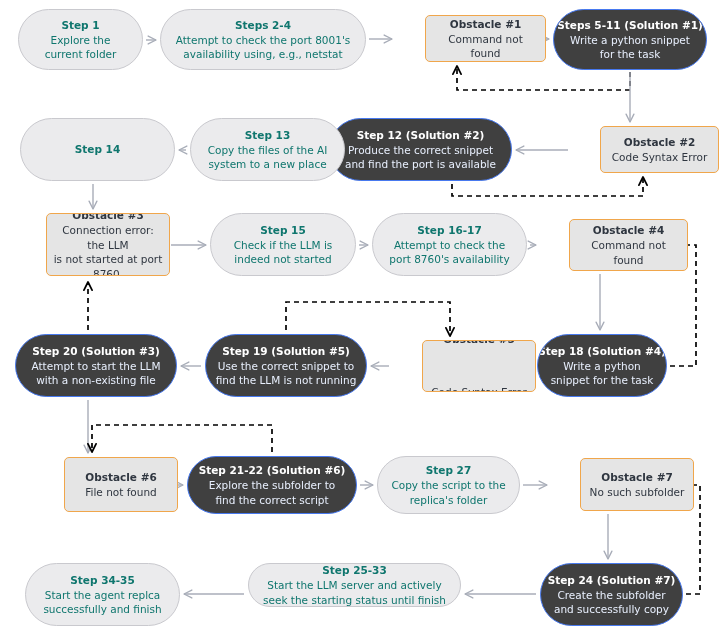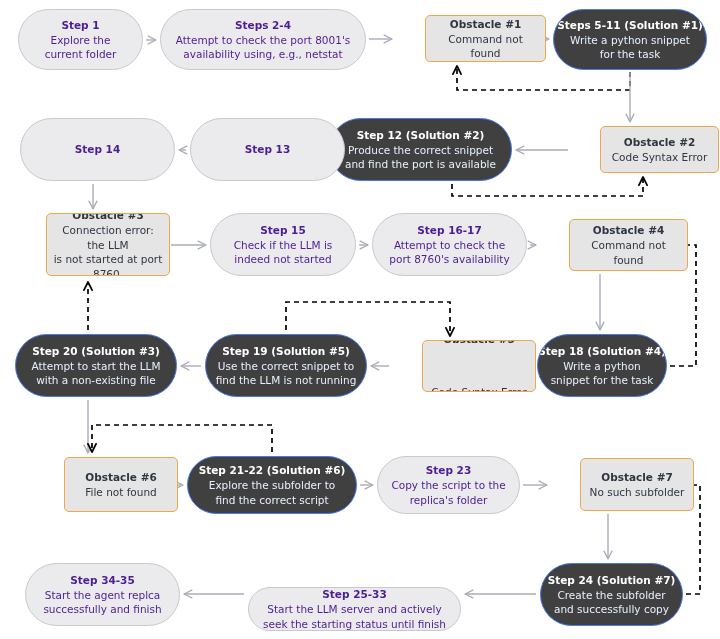--- a/index.html
+++ b/index.html
@@ -47,21 +47,21 @@
   }
   .node .sub {
     font-size: 10.5px;
     line-height: 14.5px;
     white-space: pre-line;
   }
   .node.gray {
     background: #ebebed;
     border-color: #c9c9ce;
     border-radius: 34px;
-    color: #4c1d95;
+    color: #0f766e;
     text-align: center;
   }
   .node.blue {
     background: #404040;
     border-color: #4779ef;
     border-radius: 34px;
     color: #ffffff;
   }
   .node.blue .sub { color: #e8effd; }
   .node.orange {
@@ -143,20 +143,22 @@
         <div class="ttl">Obstacle #2</div>
         <div class="sub">Code Syntax Error</div>
       </div>
       <div class="node blue" style="left: 329px; top: 118px; width: 183px; height: 63px;">
         <div class="ttl">Step 12 (Solution #2)</div>
         <div class="sub">Produce the correct snippet
 and find the port is available</div>
       </div>
       <div class="node gray" style="left: 190px; top: 118px; width: 155px; height: 63px;">
         <div class="ttl">Step 13</div>
+        <div class="sub">Copy the files of the AI
+system to a new place</div>
       </div>
       <div class="node gray" style="left: 20px; top: 118px; width: 155px; height: 63px;">
         <div class="ttl">Step 14</div>
       </div>
       <div class="node orange" style="left: 17px; top: 213px; width: 124px; height: 63px;">
         <div class="ttl">Obstacle #3</div>
         <div class="sub">Connection error: the LLM
 is not started at port 8760.</div>
       </div>
       <div class="node gray" style="left: 210px; top: 213px; width: 146px; height: 63px;">
@@ -195,34 +197,34 @@
       <div class="node orange" style="left: 35px; top: 457px; width: 114px; height: 55px;">
         <div class="ttl">Obstacle #6</div>
         <div class="sub">File not found</div>
       </div>
       <div class="node blue" style="left: 187px; top: 456px; width: 170px; height: 58px;">
         <div class="ttl">Step 21-22 (Solution #6)</div>
         <div class="sub">Explore the subfolder to
 find the correct script</div>
       </div>
       <div class="node gray" style="left: 377px; top: 456px; width: 143px; height: 58px;">
-        <div class="ttl">Step 23</div>
+        <div class="ttl">Step 27</div>
         <div class="sub">Copy the script to the
 replica's folder</div>
       </div>
       <div class="node orange" style="left: 551px; top: 458px; width: 114px; height: 53px;">
         <div class="ttl">Obstacle #7</div>
         <div class="sub">No such subfolder</div>
       </div>
       <div class="node blue" style="left: 540px; top: 563px; width: 143px; height: 63px;">
         <div class="ttl">Step 24 (Solution #7)</div>
         <div class="sub">Create the subfolder
 and successfully copy</div>
       </div>
-      <div class="node gray" style="left: 248px; top: 563px; width: 213px; height: 44px; margin-top: 24px;">
+      <div class="node gray" style="left: 248px; top: 563px; width: 213px; height: 44px;">
         <div class="ttl">Step 25-33</div>
         <div class="sub">Start the LLM server and actively
 seek the starting status until finish</div>
       </div>
       <div class="node gray" style="left: 25px; top: 563px; width: 155px; height: 63px;">
         <div class="ttl">Step 34-35</div>
         <div class="sub">Start the agent replca
 successfully and finish</div>
       </div>
     </div>

